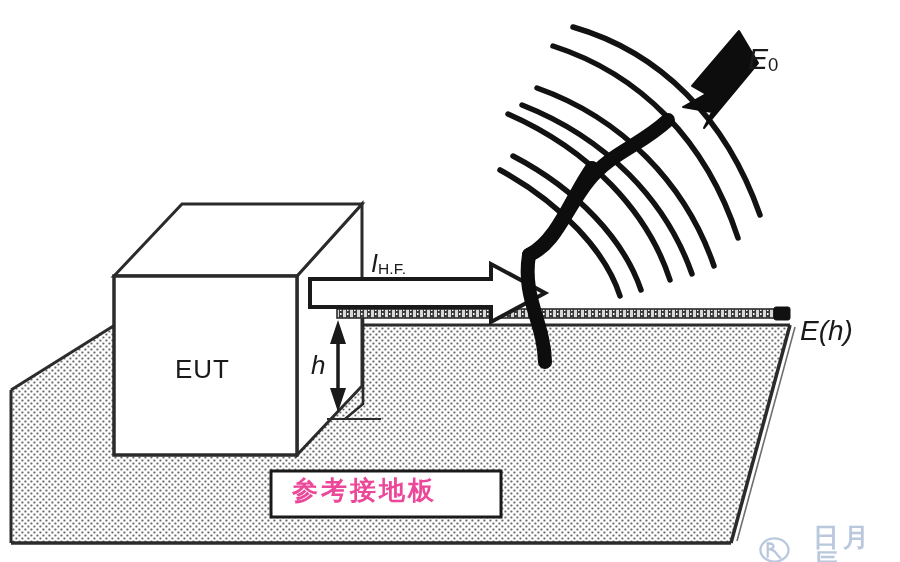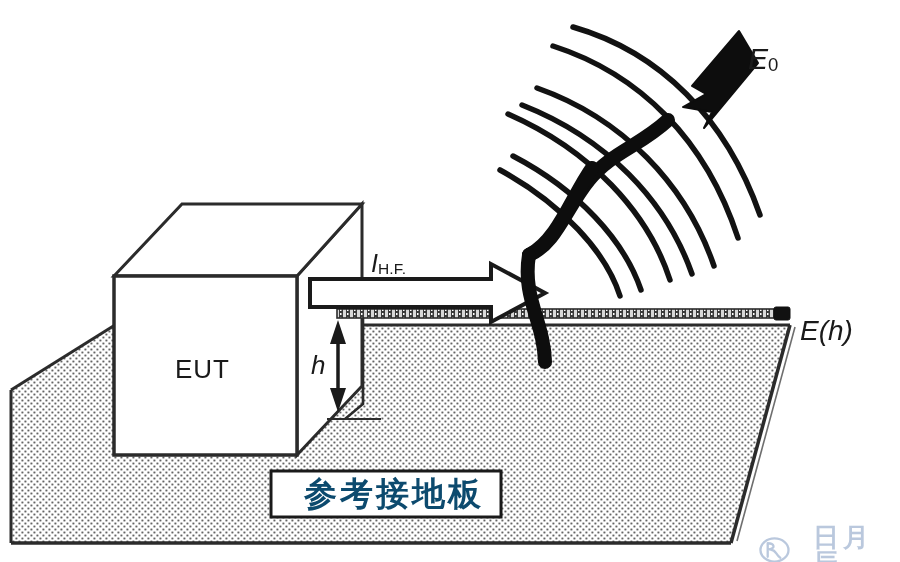--- a/index.html
+++ b/index.html
@@ -63,27 +63,27 @@
     top: 352px;
     font-size: 26px;
   }
   #label-EUT {
     left: 175px;
     top: 356px;
     font-size: 26px;
     letter-spacing: 1px;
   }
   #label-ground-plane {
-    left: 304px;
+    left: 292px;
     top: 477px;
-    font-size: 33px;
+    font-size: 26px;
     font-family: "DejaVu Sans", sans-serif;
     letter-spacing: 3px;
     font-weight: 700;
-    color: #0c4a6e;
+    color: #ec4899;
   }
   #watermark {
     position: absolute;
     left: 759px;
     top: 524px;
     display: flex;
     align-items: center;
     gap: 23px;
     opacity: 0.95;
   }

